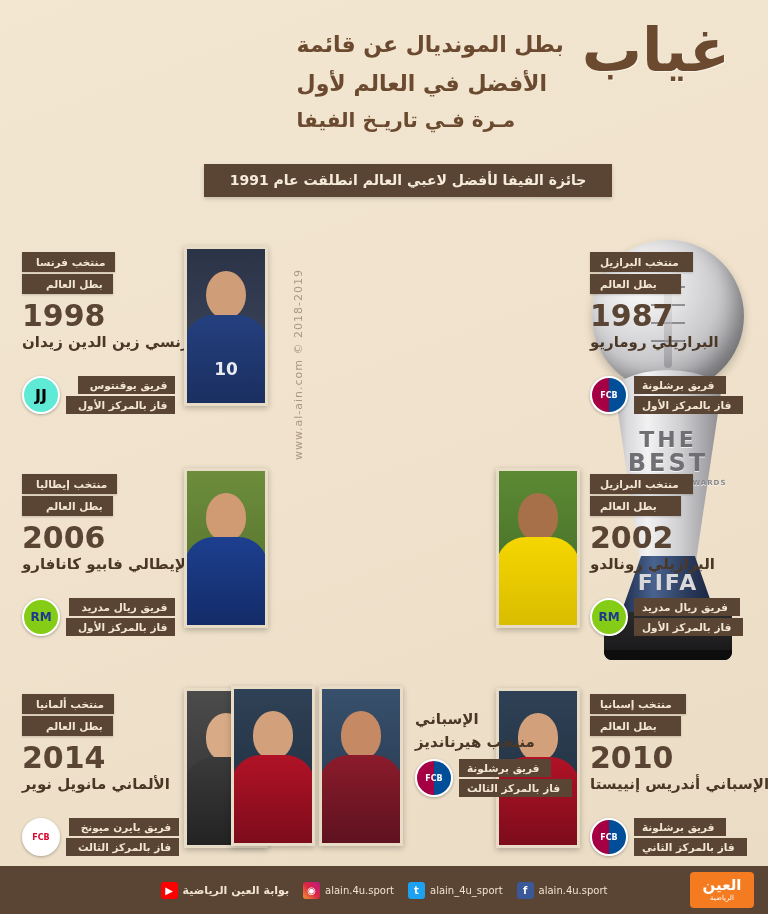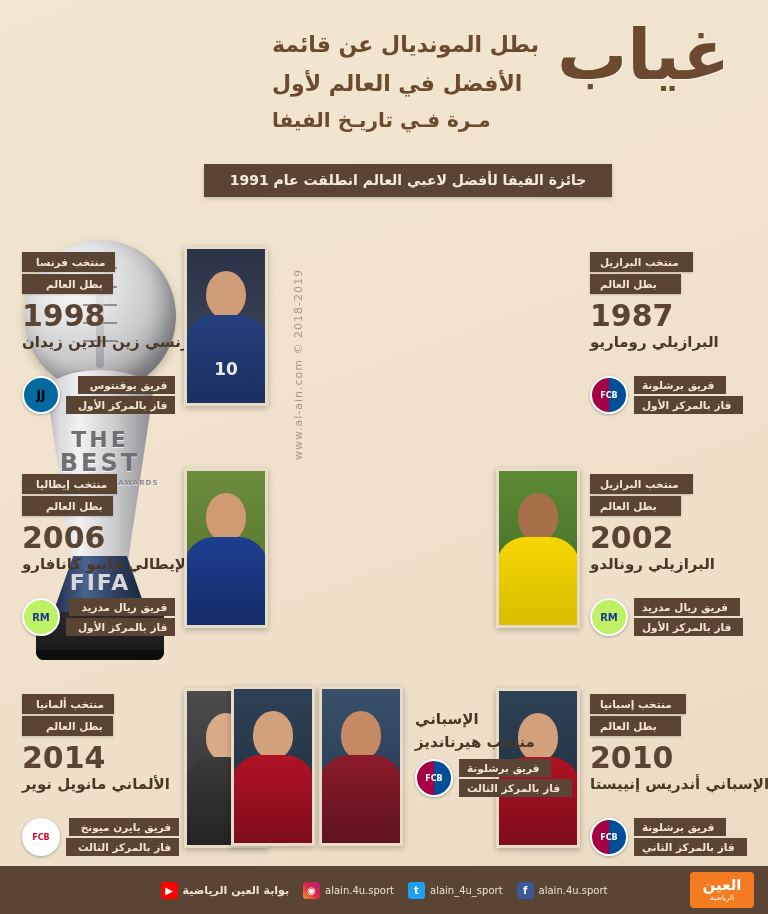--- a/index.html
+++ b/index.html
@@ -17,21 +17,21 @@
   .header {
     position: relative;
     height: 170px;
     padding: 14px 28px 0 28px;
     display: flex;
     flex-direction: row;
     align-items: flex-start;
     justify-content: flex-start;
   }
   .big-word {
-    font-size: 70px;
+    font-size: 60px;
     font-weight: bold;
     color: #6b4a2f;
     line-height: 0.95;
     letter-spacing: -1px;
     text-shadow: 1px 1px 0 rgba(255,255,255,0.5);
     white-space: nowrap;
     margin-right: 10px;
     margin-top: 8px;
   }
   .head-lines {
@@ -68,21 +68,21 @@
     box-shadow: 0 2px 4px rgba(0,0,0,0.18);
   }
 
   
   .trophy-zone {
     position: absolute;
     left: 0; right: 0;
     top: 240px;
     height: 430px;
     display: flex;
-    justify-content: flex-end;
+    justify-content: flex-start;
     pointer-events: none;
   }
   .trophy {
     position: relative;
     width: 200px;
     height: 420px;
   }
   .t-ball {
     position: absolute;
     top: 0; left: 24px;
@@ -237,23 +237,23 @@
     width: 38px; height: 38px;
     border-radius: 50%;
     background: #fff;
     border: 2px solid #fff;
     box-shadow: 0 1px 3px rgba(0,0,0,0.3);
     display: flex; align-items: center; justify-content: center;
     font-size: 9px; font-weight: bold;
     overflow: hidden;
     flex: 0 0 auto;
   }
-  .badge-juve { background: #0369a1; color: #000; font-size: 12px; }
+  .badge-juve { background: #5eead4; color: #000; font-size: 16px; }
   .badge-barca { background: linear-gradient(to right,#a50044 0 50%,#004d98 50% 100%); color: #fff; font-size: 8px; }
-  .badge-real { background: #bef264; color: #1d3a8f; font-size: 10px; }
+  .badge-real { background: #84cc16; color: #1d3a8f; font-size: 12px; }
   .badge-bayern { background: #fff; color: #dc052d; font-size: 8px; }
   .clublines {
     display: flex; flex-direction: column; align-items: flex-end; gap: 2px;
   }
   .card.left .clublines { align-items: flex-start; }
   .club-tag {
     background: #5a4433; color: #f3e7d4;
     font-size: 10.5px; font-weight: bold;
     padding: 3px 12px 3px 8px; white-space: nowrap;
   }

